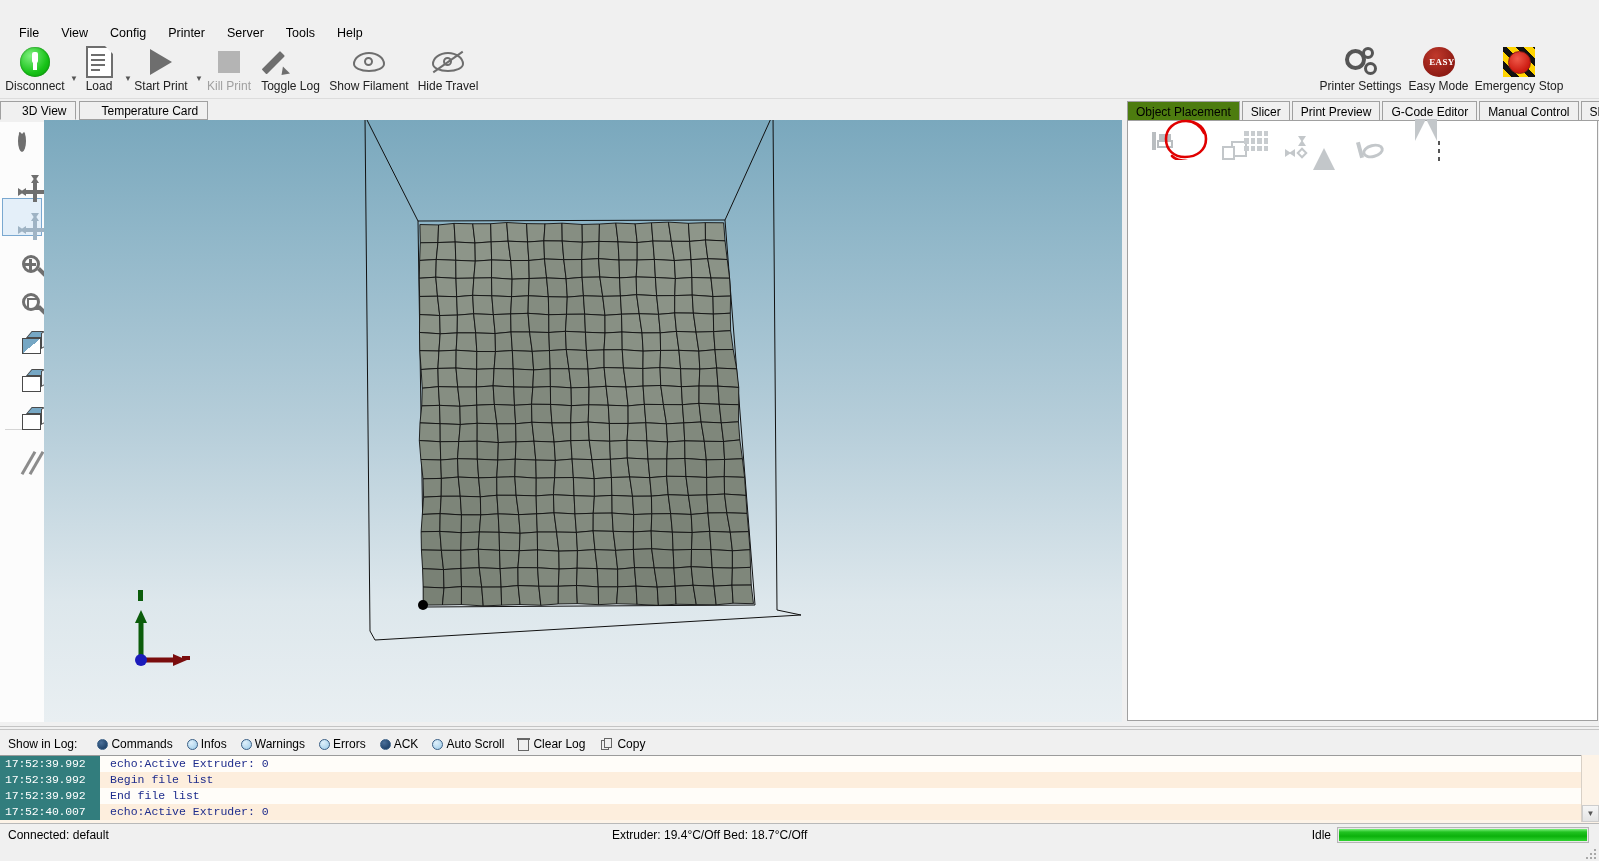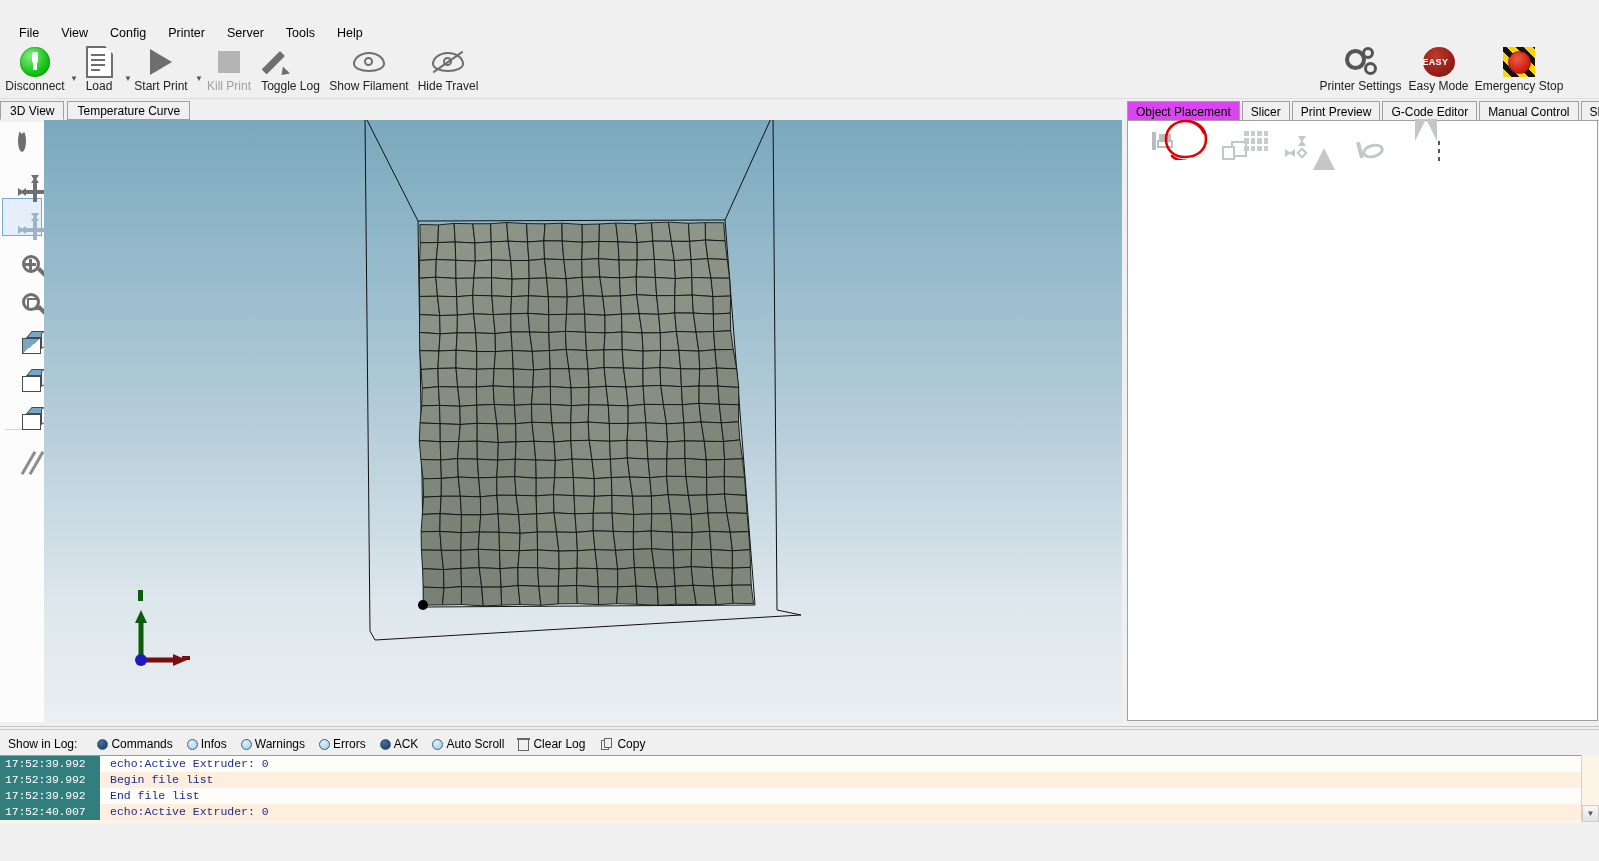--- a/index.html
+++ b/index.html
@@ -100,21 +100,21 @@
   .ic-eye .slash{position:absolute;left:-2px;top:9px;width:36px;height:2px;background:#6e6e6e;transform:rotate(-35deg);}
 
   .ic-gears{width:34px;height:30px;position:relative;}
   .gear{position:absolute;border-radius:50%;border:4px solid #555;box-sizing:border-box;}
   .gear.big{left:1px;top:2px;width:21px;height:21px;}
   .gear.sm{left:18px;top:0px;width:12px;height:12px;border-width:3px;}
   .gear.sm2{left:20px;top:15px;width:13px;height:13px;border-width:3px;}
 
   .ic-easy{width:32px;height:30px;border-radius:50%;
     background:radial-gradient(circle at 40% 30%,#c0392b,#8e1b14 70%);
-    display:flex;align-items:center;justify-content:flex-start;}
+    display:flex;align-items:center;justify-content:flex-end;font-family:Liberation Serif, serif;}
   .ic-easy span{color:#fff;font-size:9px;font-weight:bold;letter-spacing:.3px;}
 
   .ic-estop{width:32px;height:30px;background:
     repeating-linear-gradient(45deg,#ffd400 0 6px,#111 6px 12px);
     display:flex;align-items:center;justify-content:center;}
   .ic-estop .knob{width:21px;height:21px;border-radius:50%;
     background:radial-gradient(circle at 40% 32%,#f05a4a,#cc1a10 70%);
     border:1px solid #8e1b14;}
 
   
@@ -163,38 +163,38 @@
 
   .ic-lines{width:24px;height:22px;position:relative;}
   .ic-lines b{position:absolute;width:3px;height:26px;background:#8c8c8c;transform:rotate(30deg);display:block;}
   .ic-lines b:nth-child(1){left:5px;top:-2px;}
   .ic-lines b:nth-child(2){left:13px;top:-2px;}
 
   .vdiv{width:34px;height:1px;background:#d5d5d5;margin:3px 5px;}
 
   
   .viewtabs{position:absolute;left:0;top:100px;height:20px;display:flex;align-items:flex-end;}
-  .vtab{height:19px;padding:2px 9px 0 9px;font-size:12px;box-sizing:border-box;}
+  .vtab{height:19px;padding:2px 9px 0 21px;font-size:12px;box-sizing:border-box;}
   .vtab.sel{background:#f0f0f0;border:1px solid #a0a0a0;border-bottom:1px solid #f0f0f0;color:#000;}
   .vtab.un{background:#f0f0f0;border:1px solid #a0a0a0;margin-left:3px;color:#000;}
 
   
   .viewport{
     position:absolute;left:44px;top:120px;width:1078px;height:602px;
     background:linear-gradient(to bottom,#7aa8bd 0%,#8fb6c8 18%,#b5cdd9 50%,#dde7ec 80%,#e9eff2 100%);
     overflow:hidden;
   }
   .viewport svg{display:block;}
 
   
   .rpanel{position:absolute;left:1127px;top:100px;width:472px;height:622px;background:#f0f0f0;}
   .rtabs{position:absolute;left:0;top:0;display:flex;align-items:flex-end;height:21px;}
   .rtab{height:20px;padding:3px 8px 0 8px;font-size:12px;box-sizing:border-box;
     border:1px solid #a0a0a0;background:#f0f0f0;margin-right:2px;color:#000;white-space:nowrap;}
-  .rtab.sel{background:#d946ef;border-bottom:1px solid #fff;}
+  .rtab.sel{background:#4d7c0f;border-bottom:1px solid #fff;}
   .rbody{position:absolute;left:0;top:20px;width:471px;height:601px;
     background:#fff;border:1px solid #a0a0a0;box-sizing:border-box;}
   .rtoolbar{position:absolute;left:2px;top:2px;height:36px;display:flex;align-items:center;gap:2px;padding-left:8px;}
   .rtool{width:32px;height:32px;display:flex;align-items:center;justify-content:center;position:relative;}
 
   .ic-save{width:24px;height:24px;border:2px solid #b9bdc0;position:relative;background:#fff;}
   .ic-save:before{content:"";position:absolute;left:5px;top:0px;width:12px;height:8px;background:#b9bdc0;}
   .ic-save:after{content:"";position:absolute;left:3px;bottom:0px;width:16px;height:8px;border:2px solid #b9bdc0;box-sizing:border-box;}
 
   .ic-plus{width:26px;height:26px;border-radius:50%;background:#5e5e5e;position:relative;}
@@ -395,21 +395,21 @@
         <div class="ic-estop">
             <div class="knob"></div>
           </div>
       </div>
       <div class="lbl">Emergency Stop</div>
     </div>
   </div>
 
   <div class="viewtabs">
     <div class="vtab sel">3D View</div>
-    <div class="vtab un">Temperature Curve</div>
+    <div class="vtab un">Temperature Card</div>
   </div>
 
   <div class="viewstrip">
     <div class="vbtn">
       <span><span class="ic-rot"></span></span>
     </div>
     <div class="vbtn">
       <span>
         <span class="ic-move"><i class="h"></i><i class="v"></i><i class="a1"></i><i class="a2"></i><i class="a3"></i><i class="a4"></i></span>
       </span>
@@ -964,14 +964,30 @@
     </div>
     <div class="logrow alt">
       <div class="ts">17:52:40.007</div>
       <div class="msg">echo:Active Extruder: 0</div>
     </div>
   </div>
   <div class="logscroll">
     <div class="dn">▼</div>
   </div>
 
+  <div class="statusbar">
+    <div class="st-left">Connected: default</div>
+    <div class="st-temp">Extruder: 19.4°C/Off Bed: 18.7°C/Off</div>
+    <div class="st-idle">Idle</div>
+    <div class="progress">
+      <div class="fill"></div>
+    </div>
+    <div class="statusgrip">
+      <i style="left:10px;top:10px"></i>
+        <i style="left:6px;top:10px"></i>
+        <i style="left:10px;top:6px"></i>
+      <i style="left:2px;top:10px"></i>
+        <i style="left:6px;top:6px"></i>
+        <i style="left:10px;top:2px"></i>
+    </div>
+  </div>
 
 </div>
 
 </body></html>

